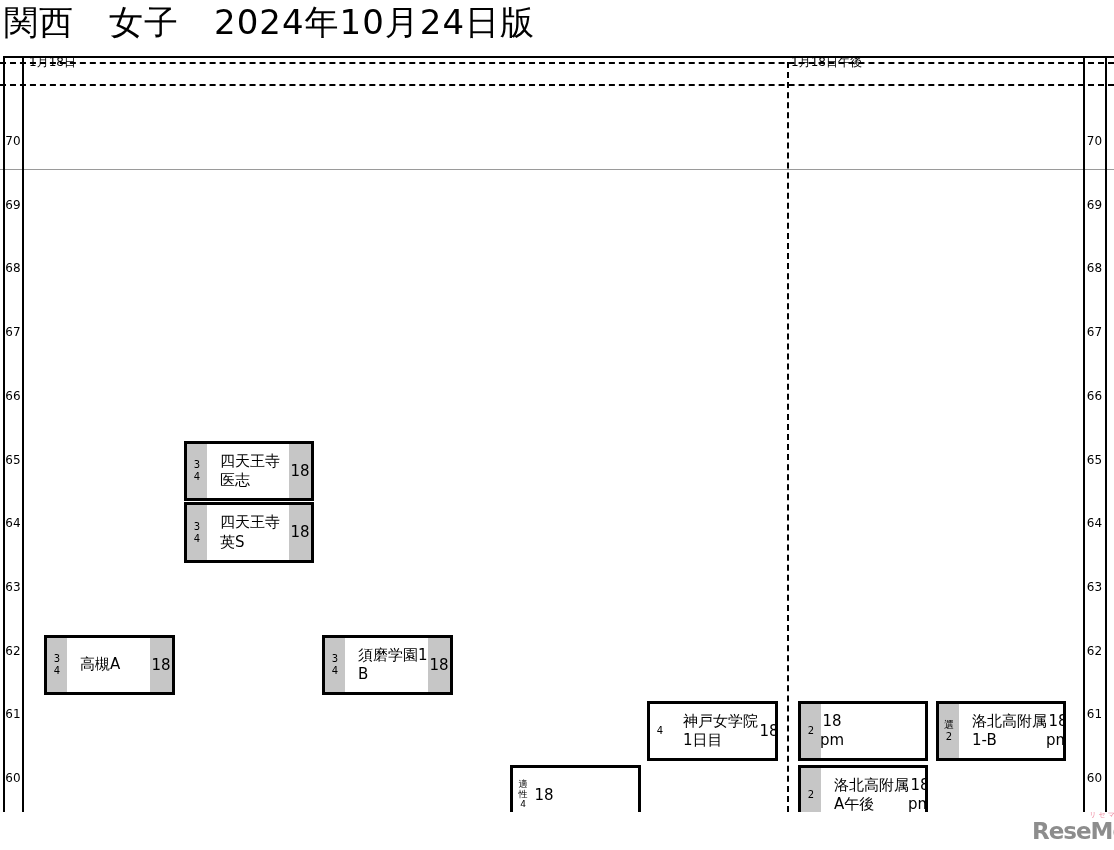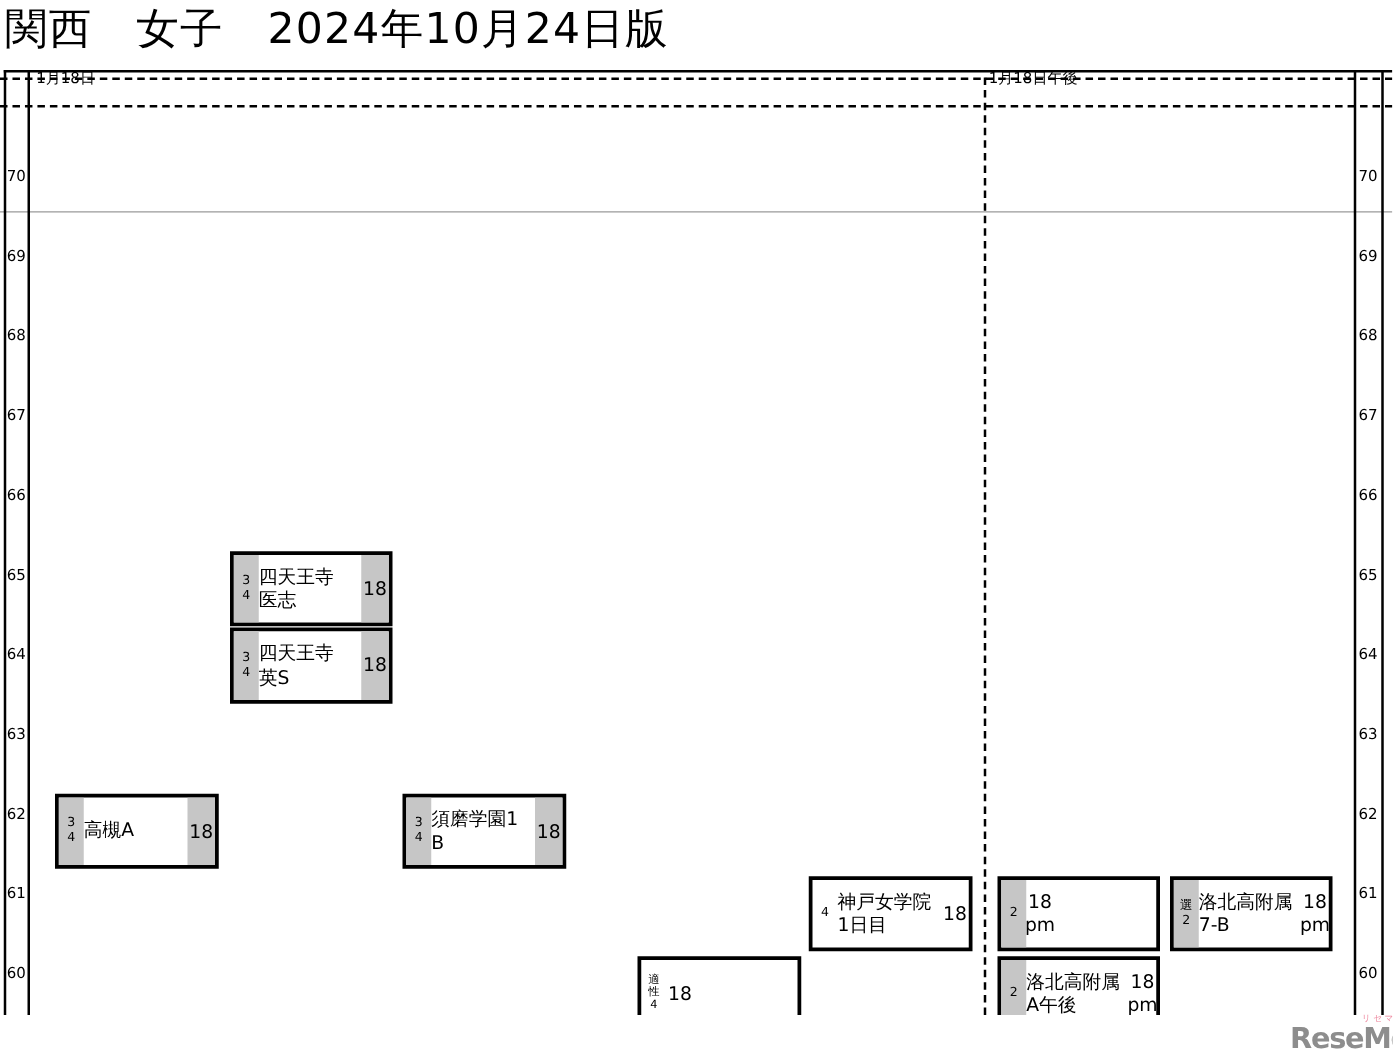--- a/index.html
+++ b/index.html
@@ -39,21 +39,21 @@
   .tag-strip {
     flex:0 0 20px; width:20px; display:flex; flex-direction:column;
     justify-content:center; align-items:center;
     font-size:10px; line-height:1.2; text-align:center;
   }
   .tag-strip.right { flex-basis:22px; width:22px; font-size:15px; line-height:1.25; }
   .tag-strip.gray  { background:#c6c6c6; }
   .tag-strip.tiny  { font-size:9px; line-height:1.1; }
   .school-name {
     flex:1 1 auto; display:flex; flex-direction:column; justify-content:center;
-    padding-left:0; font-size:15px; line-height:1.3; white-space:nowrap;
+    padding-left:13px; font-size:15px; line-height:1.3; white-space:nowrap;
   }
   #brand-logo {
     position:absolute; left:1032px; top:812px; width:104px; text-align:right;
   }
   #brand-ruby {
     display:block; font-size:7px; color:#ee8aa0; letter-spacing:2px;
     text-align:right; padding-right:10px; line-height:7px;
   }
   #brand-text {
     font-size:23px; font-weight:bold; color:#8d8d8d; letter-spacing:-1px; line-height:24px;
@@ -171,21 +171,21 @@
         <div>pm</div>
       </div>
     </div>
     <div class="school-box" style="left: 936px; top: 701px; width: 130px; height: 60px;">
       <div class="tag-strip left gray">
         <div>選</div>
         <div>2</div>
       </div>
       <div class="school-name">
         <div>洛北高附属</div>
-        <div>7-B</div>
+        <div>1-B</div>
       </div>
       <div class="tag-strip right">
         <div>18</div>
         <div>pm</div>
       </div>
     </div>
     <div class="school-box" style="left: 510px; top: 765px; width: 131px; height: 60px;">
       <div class="tag-strip left tiny">
         <div>適</div>
         <div>性</div>

